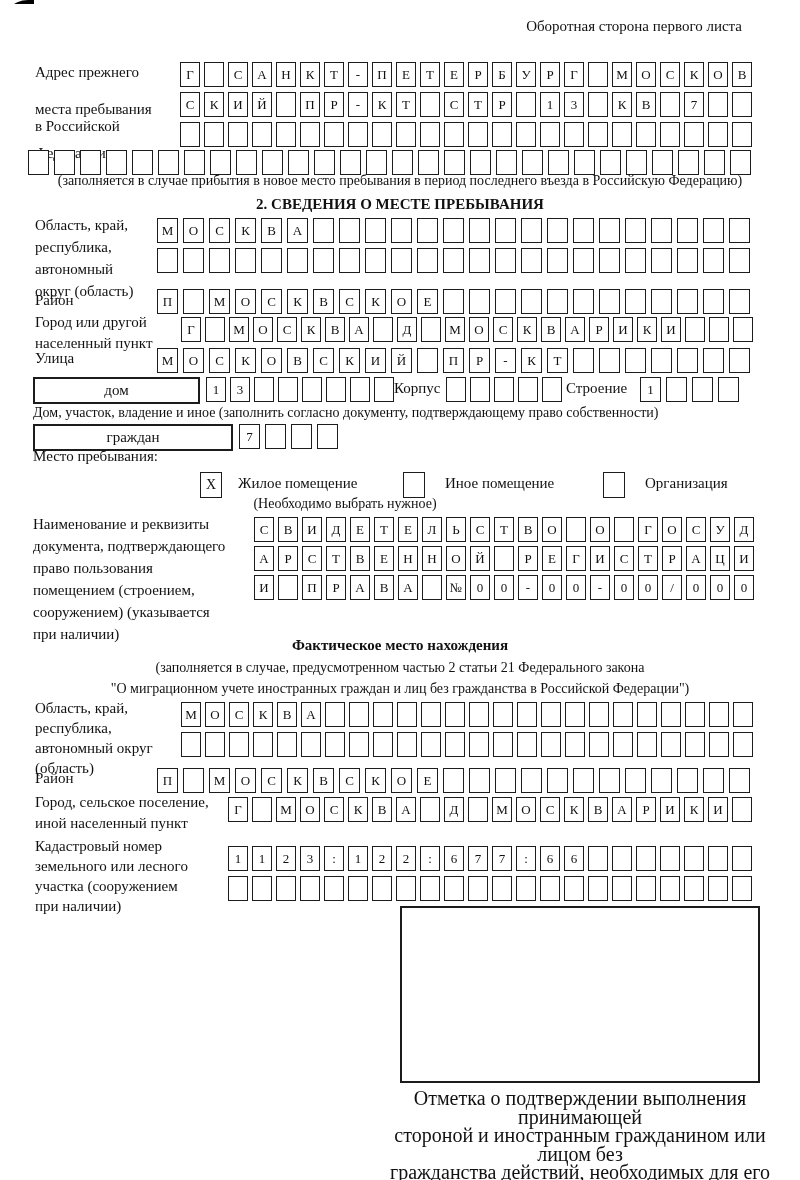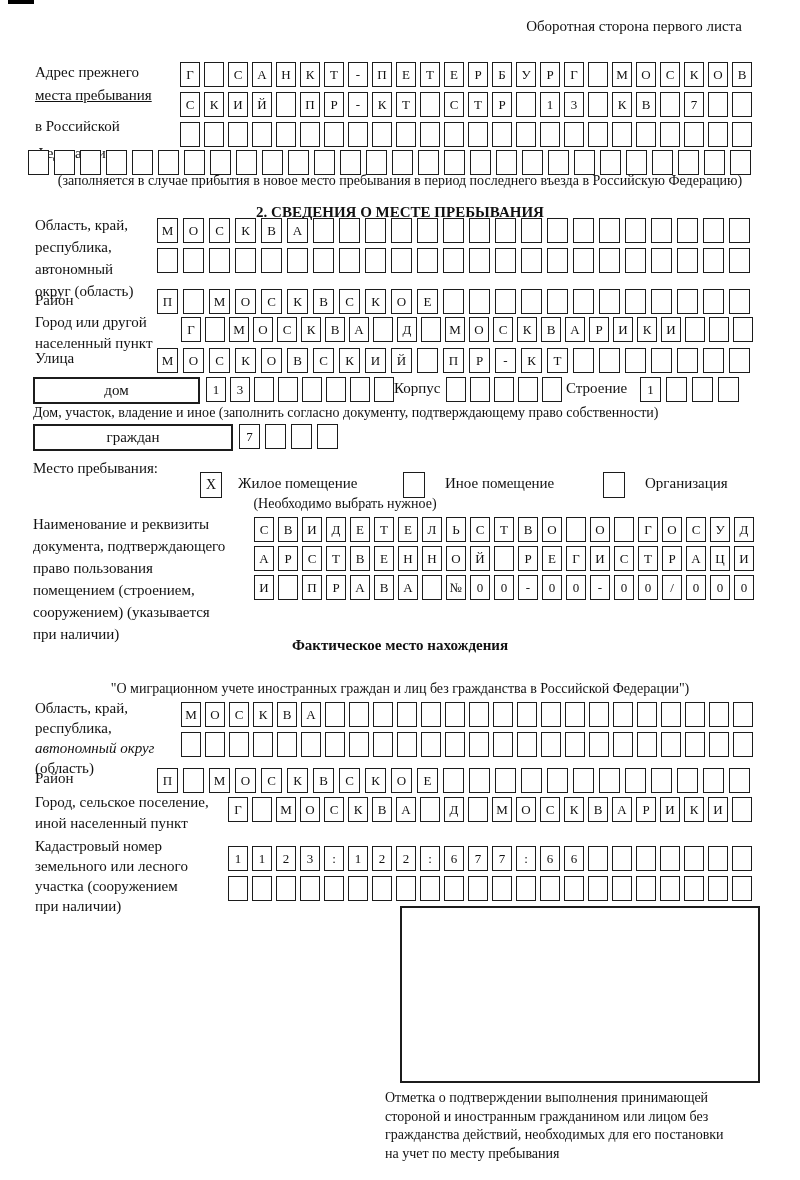--- a/index.html
+++ b/index.html
@@ -1,46 +1,46 @@
 <!DOCTYPE html>
 <html><head>
 <meta charset="utf-8">
 <style>
   html,body{margin:0;padding:0;background:#ffffff;}
   .page{position:relative;width:800px;height:1180px;background:#fff;color:#111;
-        font-family:"Liberation Serif","DejaVu Serif",serif;overflow:hidden;}
+        font-family:"Liberation Serif","DejaVu Serif",serif;overflow:hidden;border-radius:28px;}
   .abs{position:absolute;}
   .lbl{font-size:15px;white-space:nowrap;}
   .note{font-size:14px;white-space:nowrap;text-align:right;}
   .center{left:0;right:0;text-align:center;}
   .bold{font-weight:bold;}
   .cells{position:absolute;display:flex;}
   .cell{box-sizing:border-box;flex:none;width:21px;height:25px;margin-right:5px;
         border:1.6px solid #1c1c1c;display:flex;align-items:center;justify-content:center;
         font-size:13px;line-height:1;background:#fff;}
   .tight .cell{width:20px;margin-right:4px;}
   .labelbox{box-sizing:border-box;border:2px solid #1c1c1c;height:27px;display:flex;
         align-items:center;justify-content:center;font-size:15px;background:#fff;}
   .chk{box-sizing:border-box;width:22px;height:26px;border:1.6px solid #1c1c1c;display:flex;
         align-items:center;justify-content:center;font-size:14px;background:#fff;}
   .stampbox{box-sizing:border-box;border:2px solid #1c1c1c;background:#fff;}
-  .confline{font-size:14px;line-height:18.5px;}
+  .confline{font-size:20px;line-height:18.5px;text-align:center;}
   .scanmark{background:#000;}
 </style>
 </head>
 <body>
 
 <div class="page">
 
   <div class="abs scanmark" style="left:8px;top:0;width:26px;height:4px;"></div>
 
   <div class="abs lbl" style="top:18px;right:58px;">Оборотная сторона первого листа</div>
 
   <div class="abs lbl" style="left:35px;top:64px;">Адрес прежнего</div>
-  <div class="abs lbl" style="left:35px;top:87px;text-decoration:underline;">места пребывания</div>
+  <div class="abs lbl" style="left:35px;top:101px;">места пребывания</div>
   <div class="abs lbl" style="left:35px;top:118px;">в Российской</div>
   <div class="abs lbl" style="left:35px;top:145px;">Федерации</div>
 
   <div class="cells tight" style="left:180px;top:62px;">
       <span class="cell">Г</span>
       <span class="cell"></span>
       <span class="cell">С</span>
       <span class="cell">А</span>
       <span class="cell">Н</span>
       <span class="cell">К</span>
@@ -141,21 +141,21 @@
       <span class="cell"></span>
       <span class="cell"></span>
       <span class="cell"></span>
       <span class="cell"></span>
       <span class="cell"></span>
       <span class="cell"></span>
     </div>
 
   <div class="abs note center" style="top:173px;">(заполняется в случае прибытия в новое место пребывания в период последнего въезда в Российскую Федерацию)</div>
 
-  <div class="abs lbl bold center" style="top:196px;margin-top:8px;">2. СВЕДЕНИЯ О МЕСТЕ ПРЕБЫВАНИЯ</div>
+  <div class="abs lbl bold center" style="top:196px;">2. СВЕДЕНИЯ О МЕСТЕ ПРЕБЫВАНИЯ</div>
 
   <div class="abs lbl" style="left:35px;top:217px;">Область, край,</div>
   <div class="abs lbl" style="left:35px;top:239px;">республика,</div>
   <div class="abs lbl" style="left:35px;top:261px;">автономный</div>
   <div class="abs lbl" style="left:35px;top:283px;">округ (область)</div>
   <div class="cells" style="left:157px;top:218px;">
       <span class="cell">М</span>
       <span class="cell">О</span>
       <span class="cell">С</span>
       <span class="cell">К</span>
@@ -319,21 +319,21 @@
 
   <div class="abs labelbox" style="left:33px;top:424px;width:200px;">граждан</div>
   <div class="cells" style="left:239px;top:424px;">
       <span class="cell">7</span>
       <span class="cell"></span>
       <span class="cell"></span>
       <span class="cell"></span>
     </div>
 
 
-  <div class="abs lbl" style="left:33px;top:460px;">Место пребывания:</div>
+  <div class="abs lbl" style="left:33px;top:448px;">Место пребывания:</div>
   <div class="abs chk" style="left:200px;top:472px;">X</div>
   <div class="abs lbl" style="left:238px;top:475px;">Жилое помещение</div>
   <div class="abs chk" style="left:403px;top:472px;"></div>
   <div class="abs lbl" style="left:445px;top:475px;">Иное помещение</div>
   <div class="abs chk" style="left:603px;top:472px;"></div>
   <div class="abs lbl" style="left:645px;top:475px;">Организация</div>
   <div class="abs note" style="left:230px;top:496px;width:230px;text-align:center;">(Необходимо выбрать нужное)</div>
 
   <div class="abs lbl" style="left:33px;top:516px;">Наименование и реквизиты</div>
   <div class="abs lbl" style="left:33px;top:538px;">документа, подтверждающего</div>
@@ -405,25 +405,26 @@
       <span class="cell">-</span>
       <span class="cell">0</span>
       <span class="cell">0</span>
       <span class="cell">/</span>
       <span class="cell">0</span>
       <span class="cell">0</span>
       <span class="cell">0</span>
     </div>
 
   <div class="abs lbl bold center" style="top:637px;">Фактическое место нахождения</div>
+  <div class="abs note center" style="top:660px;">(заполняется в случае, предусмотренном частью 2 статьи 21 Федерального закона</div>
   <div class="abs note center" style="top:681px;">"О миграционном учете иностранных граждан и лиц без гражданства в Российской Федерации")</div>
 
   <div class="abs lbl" style="left:35px;top:700px;">Область, край,</div>
   <div class="abs lbl" style="left:35px;top:720px;">республика,</div>
-  <div class="abs lbl" style="left:35px;top:740px;font-style:italic;">автономный округ</div>
+  <div class="abs lbl" style="left:35px;top:740px;">автономный округ</div>
   <div class="abs lbl" style="left:35px;top:760px;">(область)</div>
   <div class="cells tight" style="left:181px;top:702px;">
       <span class="cell">М</span>
       <span class="cell">О</span>
       <span class="cell">С</span>
       <span class="cell">К</span>
       <span class="cell">В</span>
       <span class="cell">А</span>
       <span class="cell"></span>
       <span class="cell"></span>

